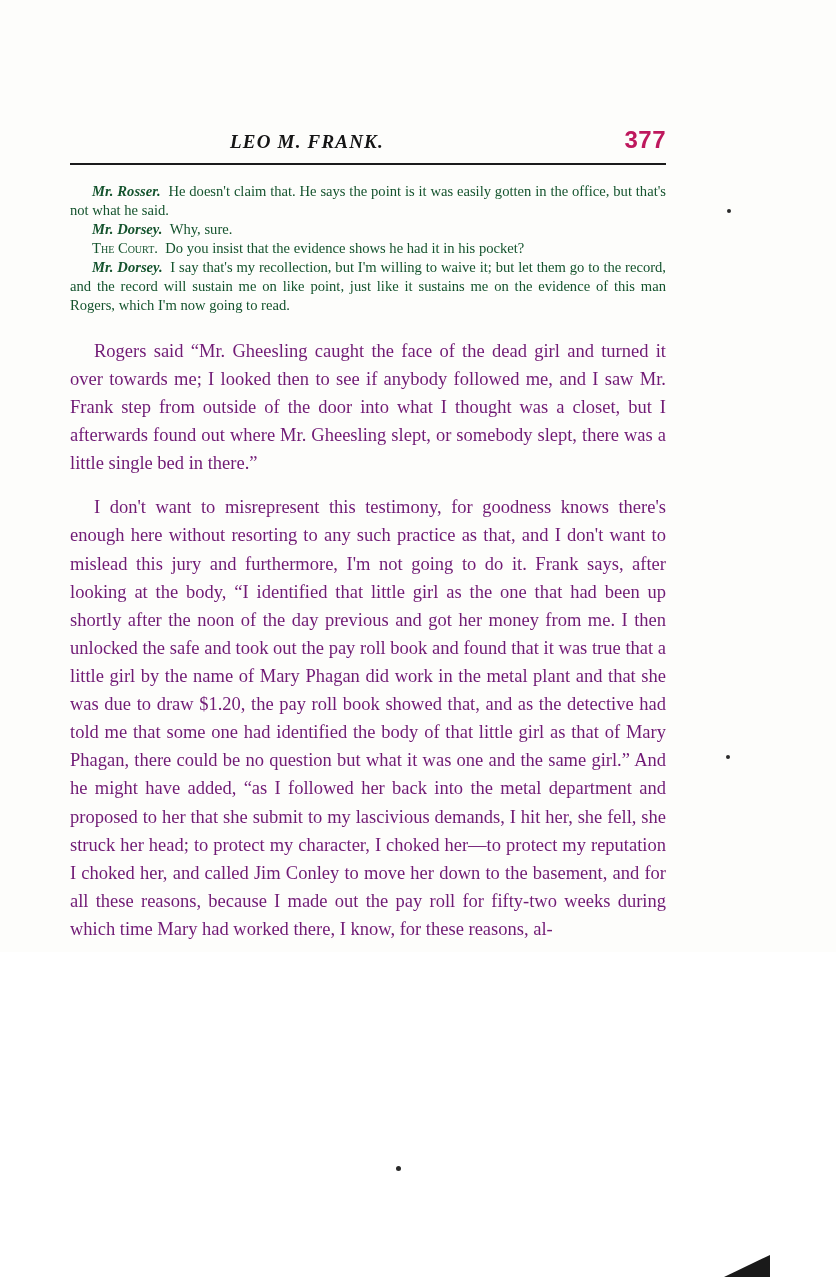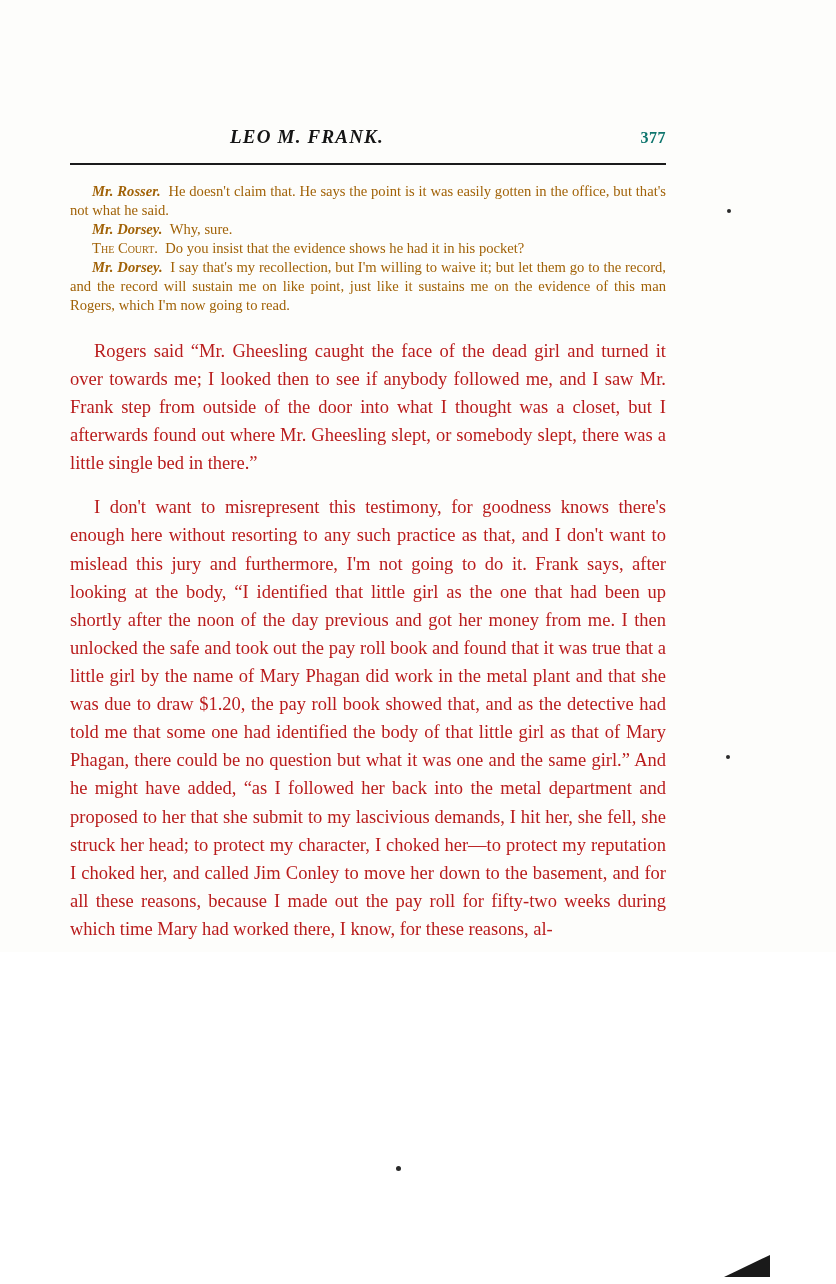--- a/index.html
+++ b/index.html
@@ -34,24 +34,24 @@
   .running-title {
     font-family: "Liberation Serif", serif;
     font-style: italic;
     font-weight: bold;
     font-size: 19px;
     letter-spacing: 1.2px;
     color: #151515;
     margin-left: 160px;
   }
   .folio {
-    font-family: Liberation Serif, serif;
+    font-family: Liberation Sans, sans-serif;
     font-weight: bold;
-    font-size: 16px;
-    color: #0f766e;
+    font-size: 24px;
+    color: #be185d;
     letter-spacing: 0.5px;
   }
   .rule {
     position: absolute;
     left: 70px;
     top: 163px;
     width: 596px;
     height: 2px;
     background: #1b1b1b;
   }
@@ -60,42 +60,42 @@
     left: 70px;
     top: 182px;
     width: 596px;
   }
 
   
   .transcript {
     font-size: 14.6px;
     line-height: 1.30;
     text-align: justify;
-    color: #a16207;
+    color: #14532d;
     font-family: Liberation Serif, serif;
   }
   .transcript p {
     margin: 0;
     text-indent: 22px;
   }
   .speaker-italic {
     font-style: italic;
     font-weight: bold;
   }
   .speaker-caps {
     font-variant: small-caps;
   }
 
   
   .narrative {
     margin-top: 22px;
     font-size: 18.5px;
     line-height: 1.52;
     text-align: justify;
-    color: #b91c1c;
+    color: #701a75;
   }
   .narrative p {
     margin: 0;
     text-indent: 24px;
   }
   .narrative p + p {
     margin-top: 16px;
   }
 
   .speck {

